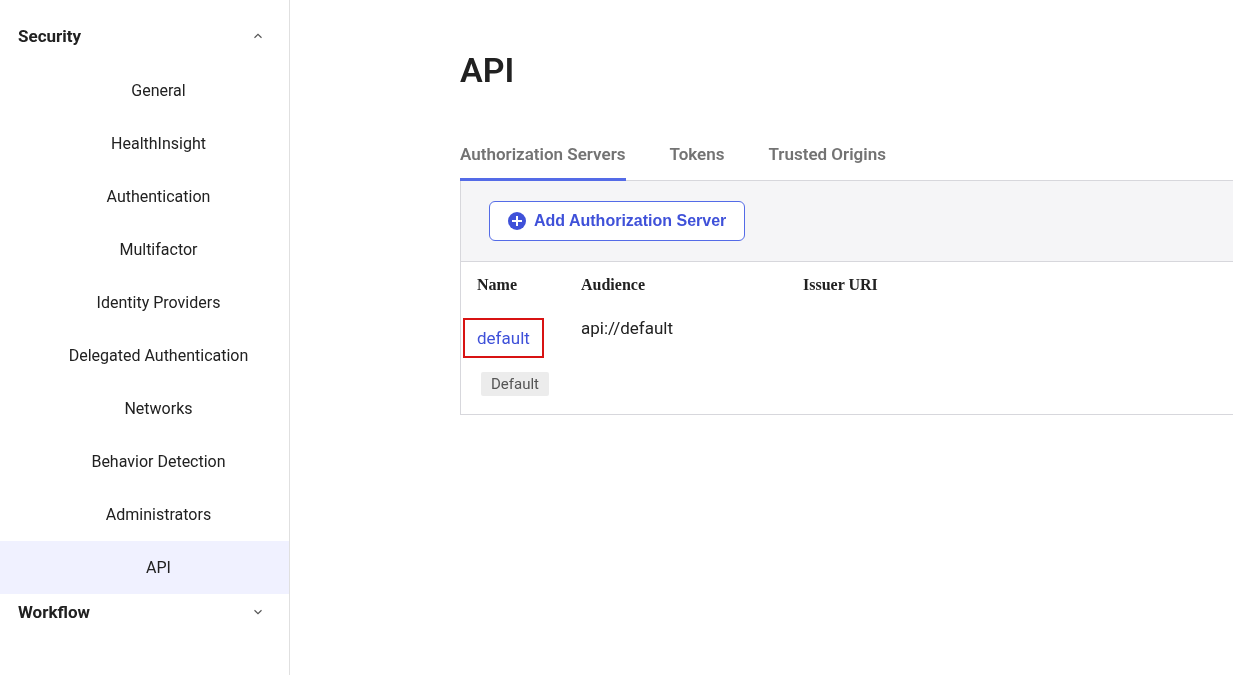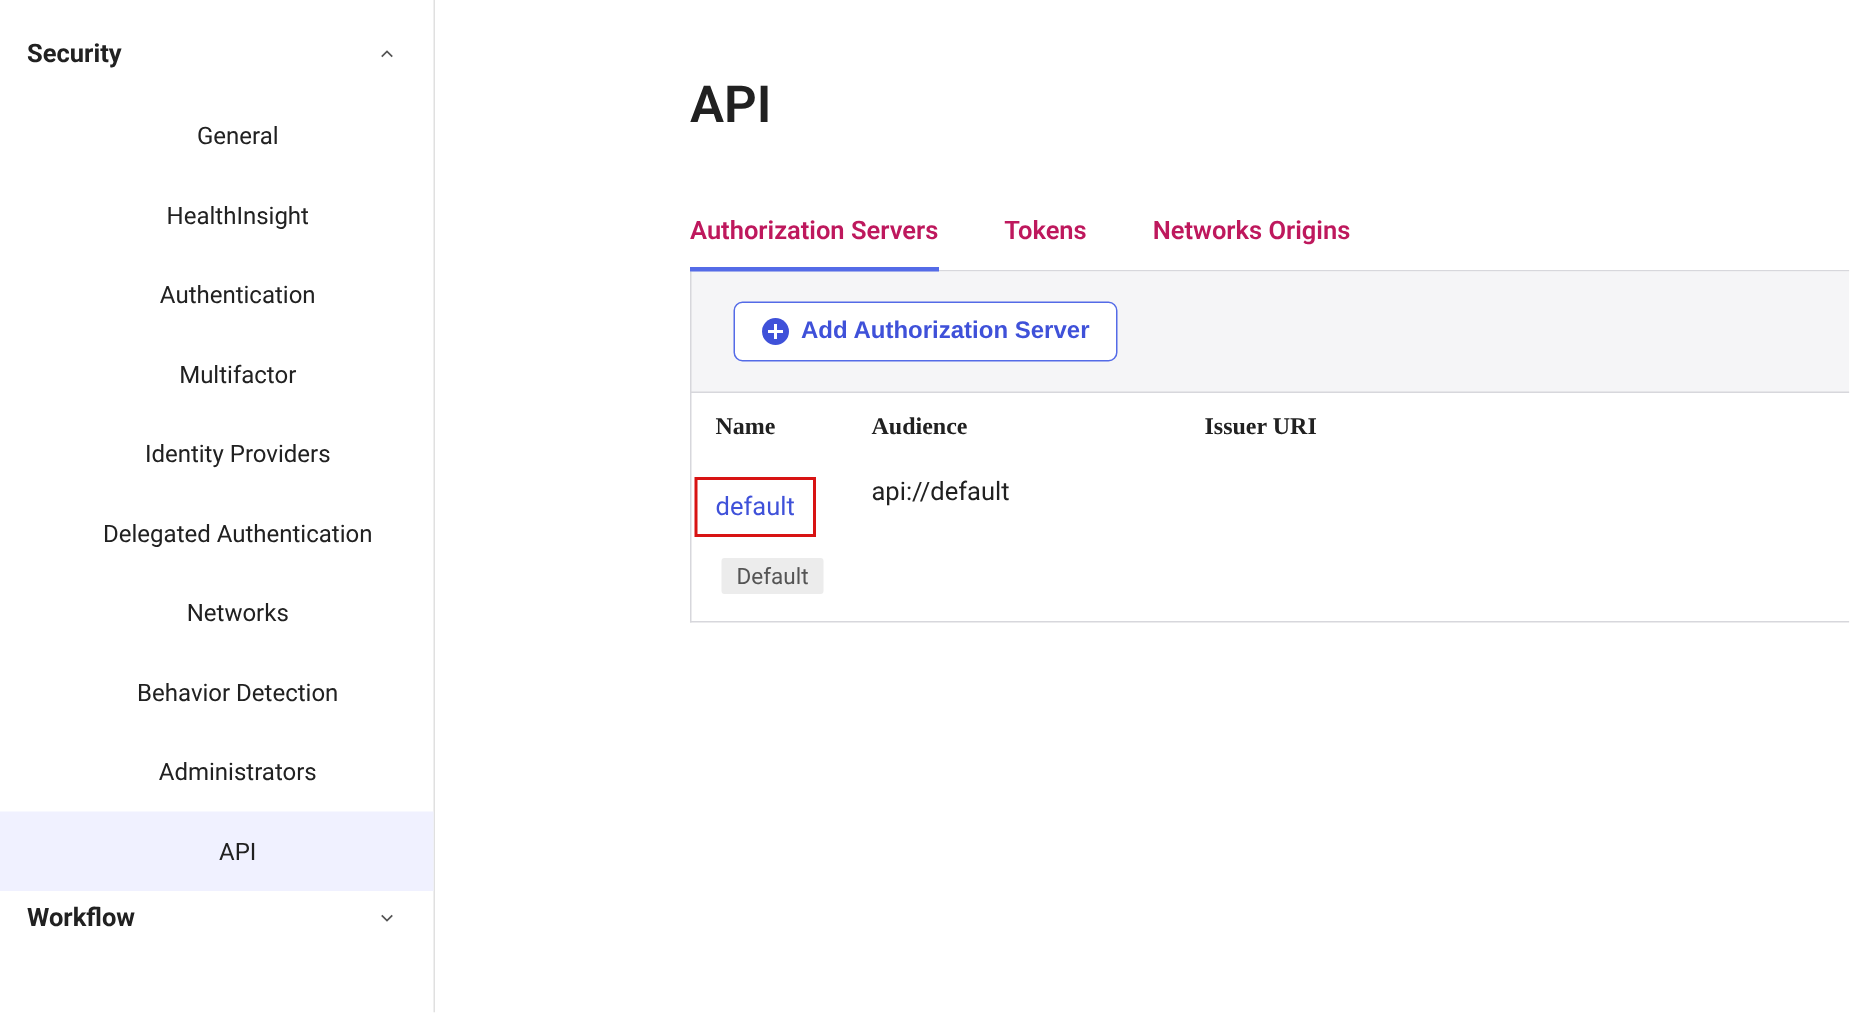--- a/index.html
+++ b/index.html
@@ -61,21 +61,21 @@
     }
     .tabs {
       display: flex;
       border-bottom: 1px solid #d7d7dc;
       gap: 44px;
     }
     .tab {
       padding: 14px 0;
       font-size: 17px;
       font-weight: 600;
-      color: #be185d;
+      color: #737373;
       cursor: pointer;
       border-bottom: 3px solid transparent;
       margin-bottom: -1px;
     }
     .tab.active {
       border-bottom-color: #546be7;
     }
     .toolbar {
       background: #f5f5f7;
       border: 1px solid #d7d7dc;
@@ -196,21 +196,21 @@
       </svg>
   </div>
 </nav>
 
 <main class="main">
   <h1 class="page-title">API</h1>
 
   <div class="tabs">
     <div class="tab active">Authorization Servers</div>
     <div class="tab">Tokens</div>
-    <div class="tab">Networks Origins</div>
+    <div class="tab">Trusted Origins</div>
   </div>
 
   <div class="toolbar">
     <button class="add-btn">
       <span class="plus-icon"></span>
       <span>Add Authorization Server</span>
     </button>
   </div>
 
   <div class="table">

